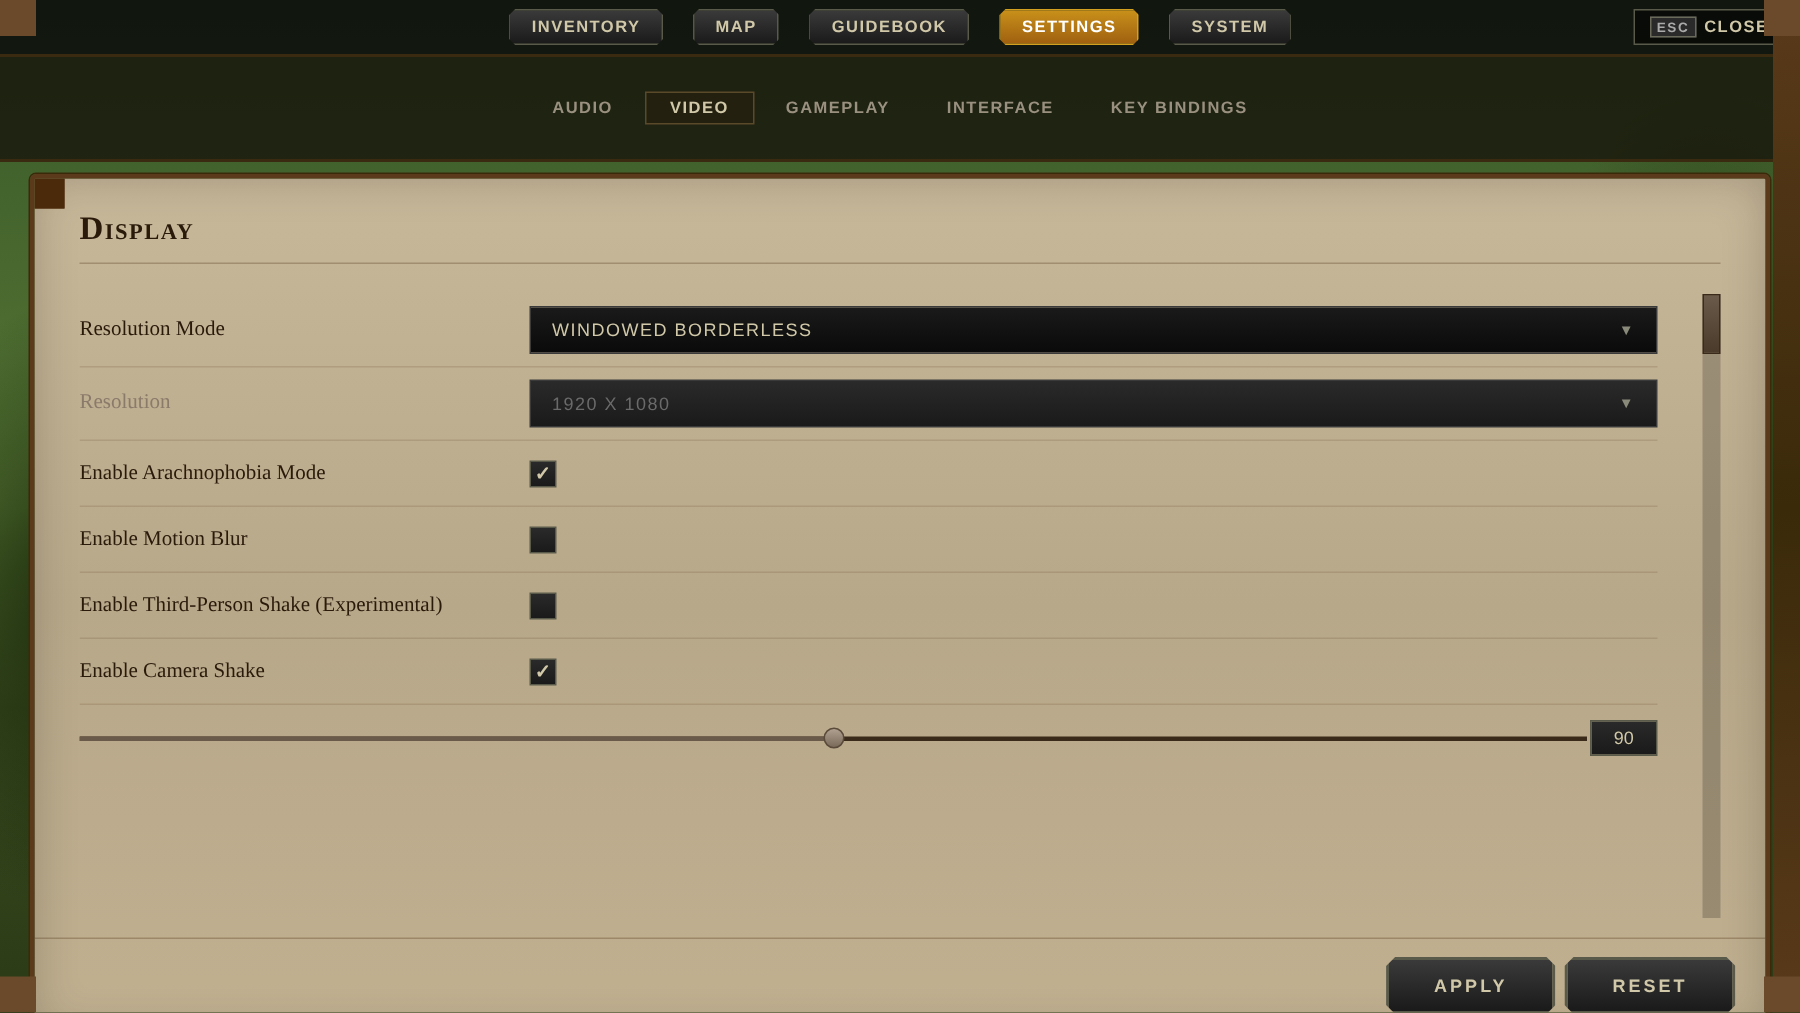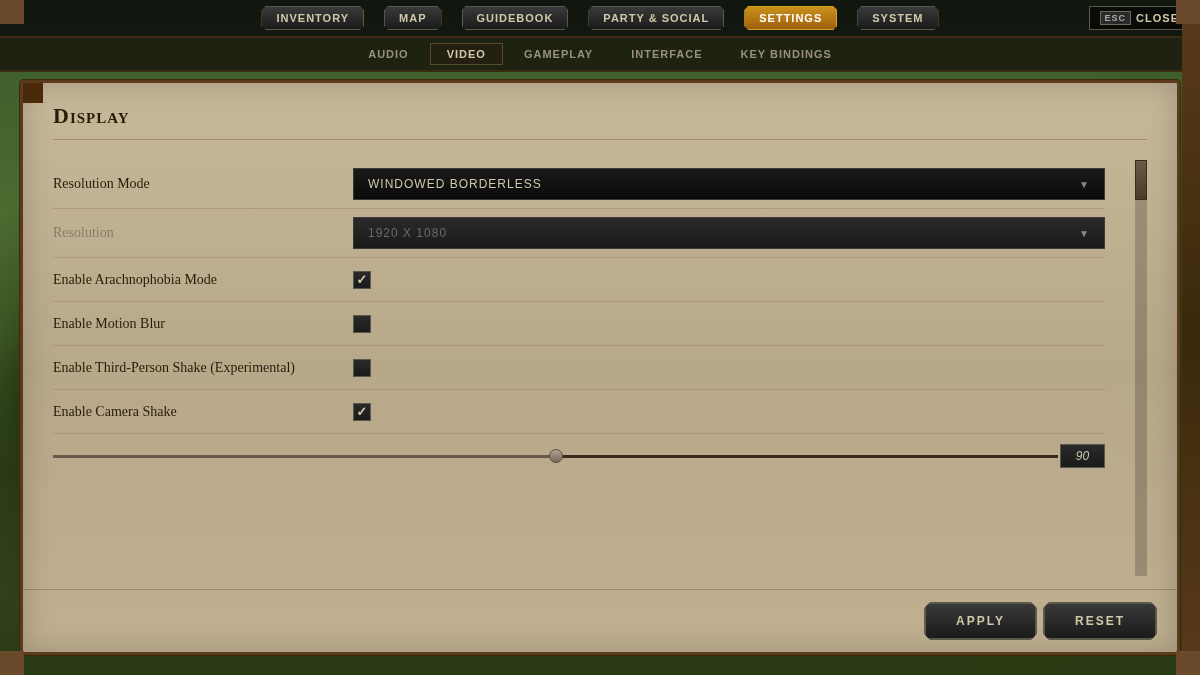--- a/index.html
+++ b/index.html
@@ -92,21 +92,21 @@
       font-size: 9px;
       padding: 1px 4px;
     }
 
     
     .sub-nav {
       position: relative;
       z-index: 10;
       background: rgba(20, 15, 8, 0.75);
       border-bottom: 2px solid #3a2a10;
-      padding: 5px 10px;
+      padding: 23px 10px;
       display: flex;
       align-items: center;
       justify-content: center;
       gap: 4px;
     }
 
     .sub-nav-btn {
       background: transparent;
       border: 1px solid transparent;
       color: #9a9080;
@@ -264,21 +264,20 @@
       font-size: 13px;
       font-weight: bold;
     }
 
     
     .slider-container {
       display: flex;
       align-items: center;
       gap: 2px;
       width: 100%;
-      font-style: italic;
     }
 
     .slider-track {
       flex: 1;
       height: 3px;
       background: #3a2a1a;
       position: relative;
       cursor: pointer;
     }
 
@@ -385,21 +384,20 @@
 <div class="right-ornament"></div>
 <div class="corner-tl"></div>
 <div class="corner-tr"></div>
 <div class="corner-bl"></div>
 <div class="corner-br"></div>
 
 <div class="top-nav">
   <button class="nav-btn">INVENTORY</button>
   <button class="nav-btn">MAP</button>
   <button class="nav-btn">GUIDEBOOK</button>
-  <button class="nav-btn">PARTY &amp; SOCIAL</button>
   <button class="nav-btn active">SETTINGS</button>
   <button class="nav-btn">SYSTEM</button>
   <button class="close-btn">
     <span class="esc-badge">ESC</span>
     <span>CLOSE</span>
   </button>
 </div>
 
 <div class="sub-nav">
   <button class="sub-nav-btn">AUDIO</button>

